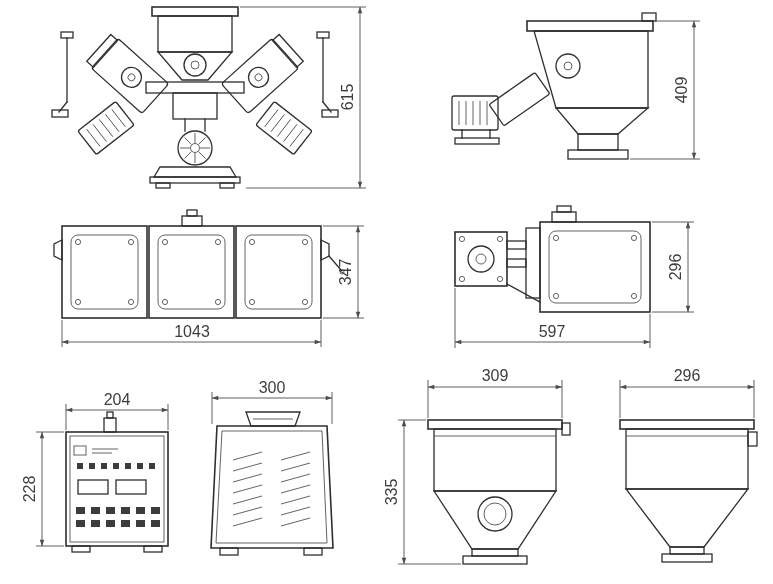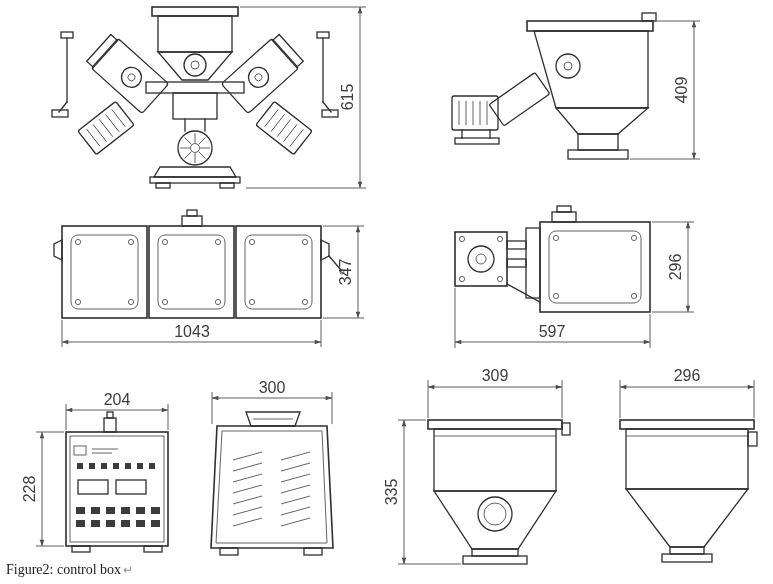--- a/index.html
+++ b/index.html
@@ -331,16 +331,13 @@
   </g>
 
   <g>
     <line class="dim" x1="620" y1="418" x2="620" y2="380"></line>
     <line class="dim" x1="754" y1="418" x2="754" y2="380"></line>
     <line class="dim" x1="620" y1="387" x2="754" y2="387" marker-start="url(#arrow)" marker-end="url(#arrow)"></line>
     <text class="dimtxt" x="687" y="381" text-anchor="middle">296</text>
   </g>
 </svg>
 
-<div id="caption">
-  <span>Figure2: control box</span><span class="mark">↵</span>
 </div>
-</div>
 
 </body></html>

